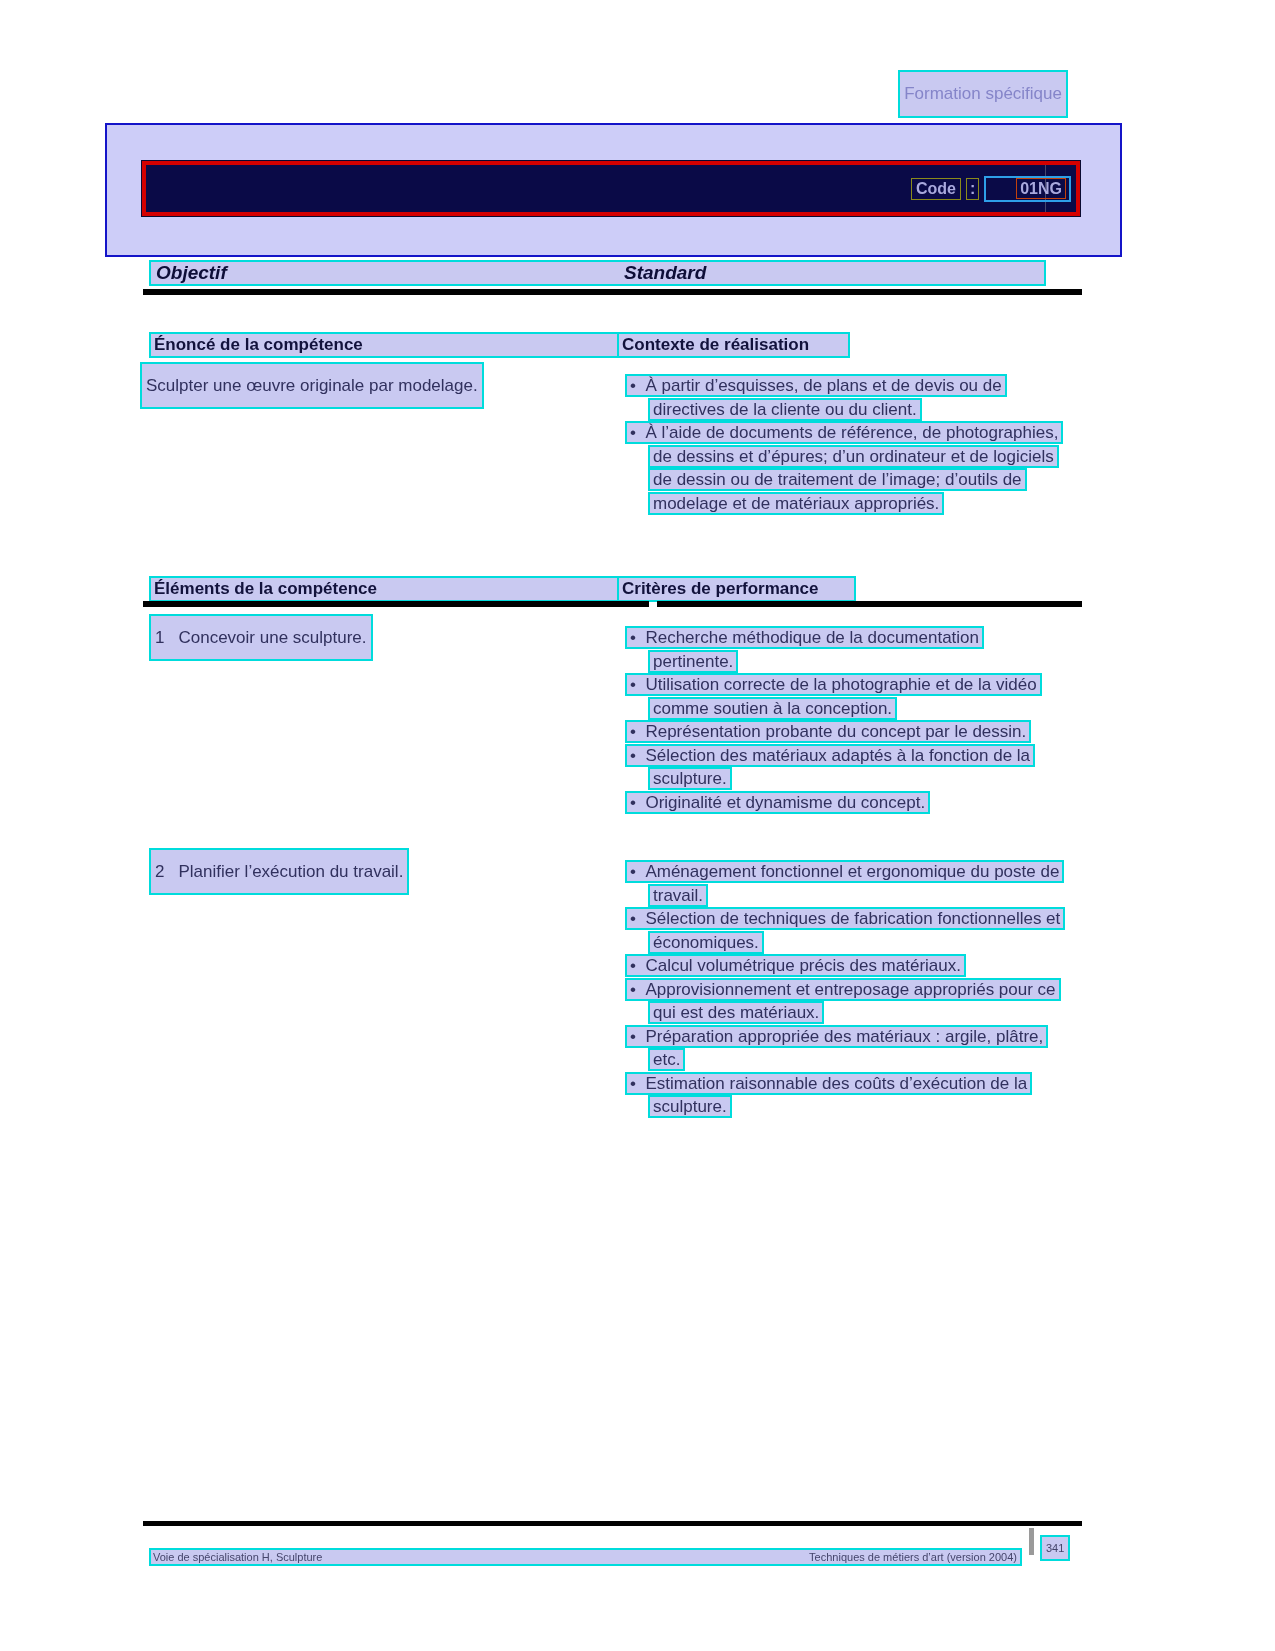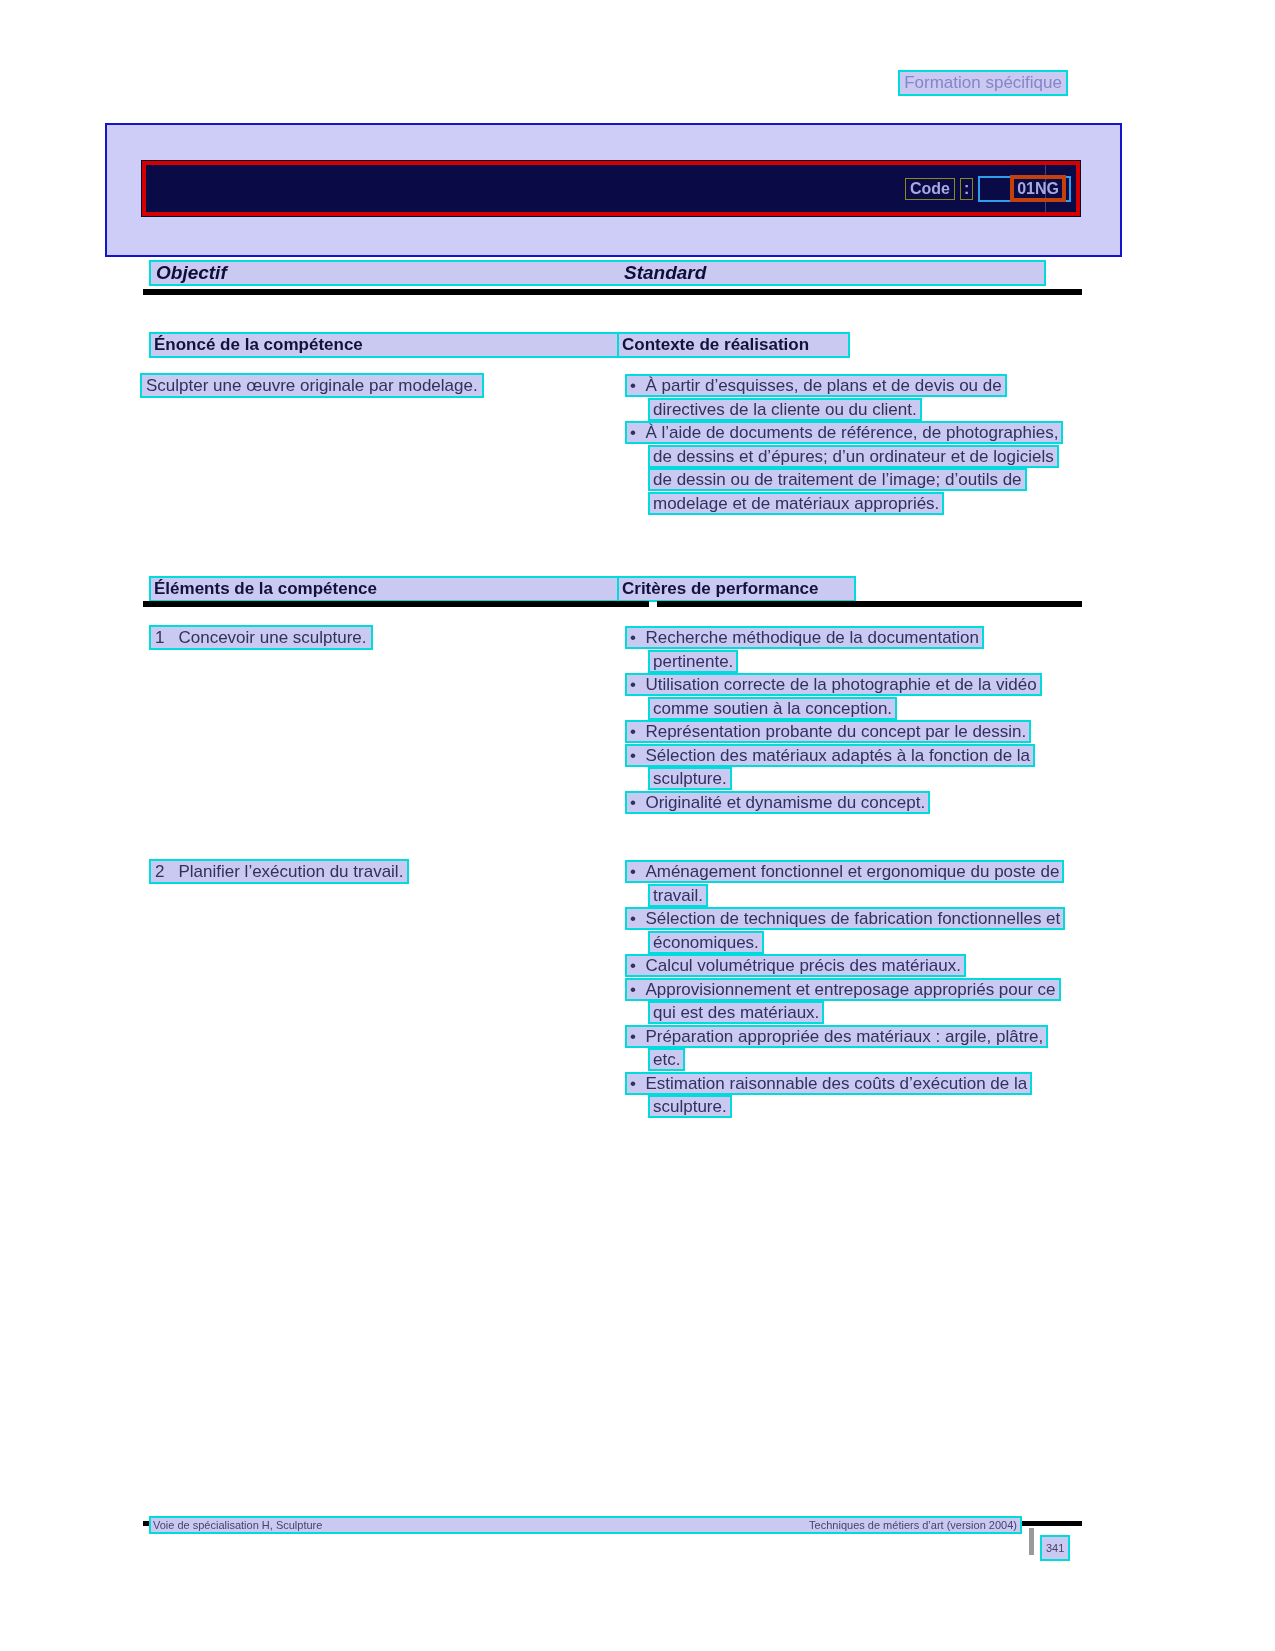--- a/index.html
+++ b/index.html
@@ -13,21 +13,21 @@
     position:relative;
     width:1275px;height:1651px;
     background:#ffffff;
     font-family:"Liberation Sans","DejaVu Sans",sans-serif;
     color:var(--ink);
     overflow:hidden;
   }
   .hl-inline{
     background:var(--hl);
     border:2px solid var(--cy);
-    padding:1px 4px;
+    padding:12px 4px;
     white-space:nowrap;
   }
   
   .fs-header{
     position:absolute;right:207px;top:70px;
     font-size:17px;color:#8585c9;
   }
   
   .outer-box{
     position:absolute;left:105px;top:123px;
@@ -46,21 +46,21 @@
     background:#46466c;z-index:1;
   }
   .code-row{
     position:absolute;right:5px;top:50%;transform:translateY(-50%);
     display:flex;align-items:center;gap:5px;
     font-size:16px;color:#a9a9dd;z-index:2;font-weight:bold;
   }
   .code-label,.code-colon{border:1px solid #8a8a1a;padding:1px 4px;}
   .code-colon{padding:1px 3px;}
   .code-azure{border:2px solid #2e9fe8;padding:2px 3px 2px 30px;}
-  .code-value{border:4px solid #c2410c;padding:1px 3px;}
+  .code-value{border:1px solid #c2410c;padding:1px 3px;}
   
   .band{
     position:absolute;left:149px;top:260px;width:893px;height:22px;
     background:var(--hl);border:2px solid var(--cy);
     font-weight:bold;font-style:italic;font-size:19px;color:#0e0e38;
   }
   .band .b-left{position:absolute;left:5px;top:0;}
   .band .b-right{position:absolute;left:473px;top:0;}
   
   .rule{position:absolute;background:#010101;}
@@ -85,21 +85,21 @@
   .btext{
     background:var(--hl);
     border:2px solid var(--cy);
     padding:0 3px;
     box-decoration-break:clone;
     -webkit-box-decoration-break:clone;
   }
   .btext::before{content:"\2022\00a0\00a0";}
   
   .footer-bar{
-    position:absolute;left:149px;top:1516px;width:869px;height:14px;
+    position:absolute;left:149px;top:1548px;width:869px;height:14px;
     background:var(--hl);border:2px solid var(--cy);
     font-size:11px;color:#45456b;
   }
   .footer-bar .f-left{position:absolute;left:2px;top:1px;white-space:nowrap;}
   .footer-bar .f-right{position:absolute;right:3px;top:1px;white-space:nowrap;}
   .f-divider{
     position:absolute;left:1029px;top:1528px;width:5px;height:27px;
     background:#9a9a9a;
   }
   .f-page{

